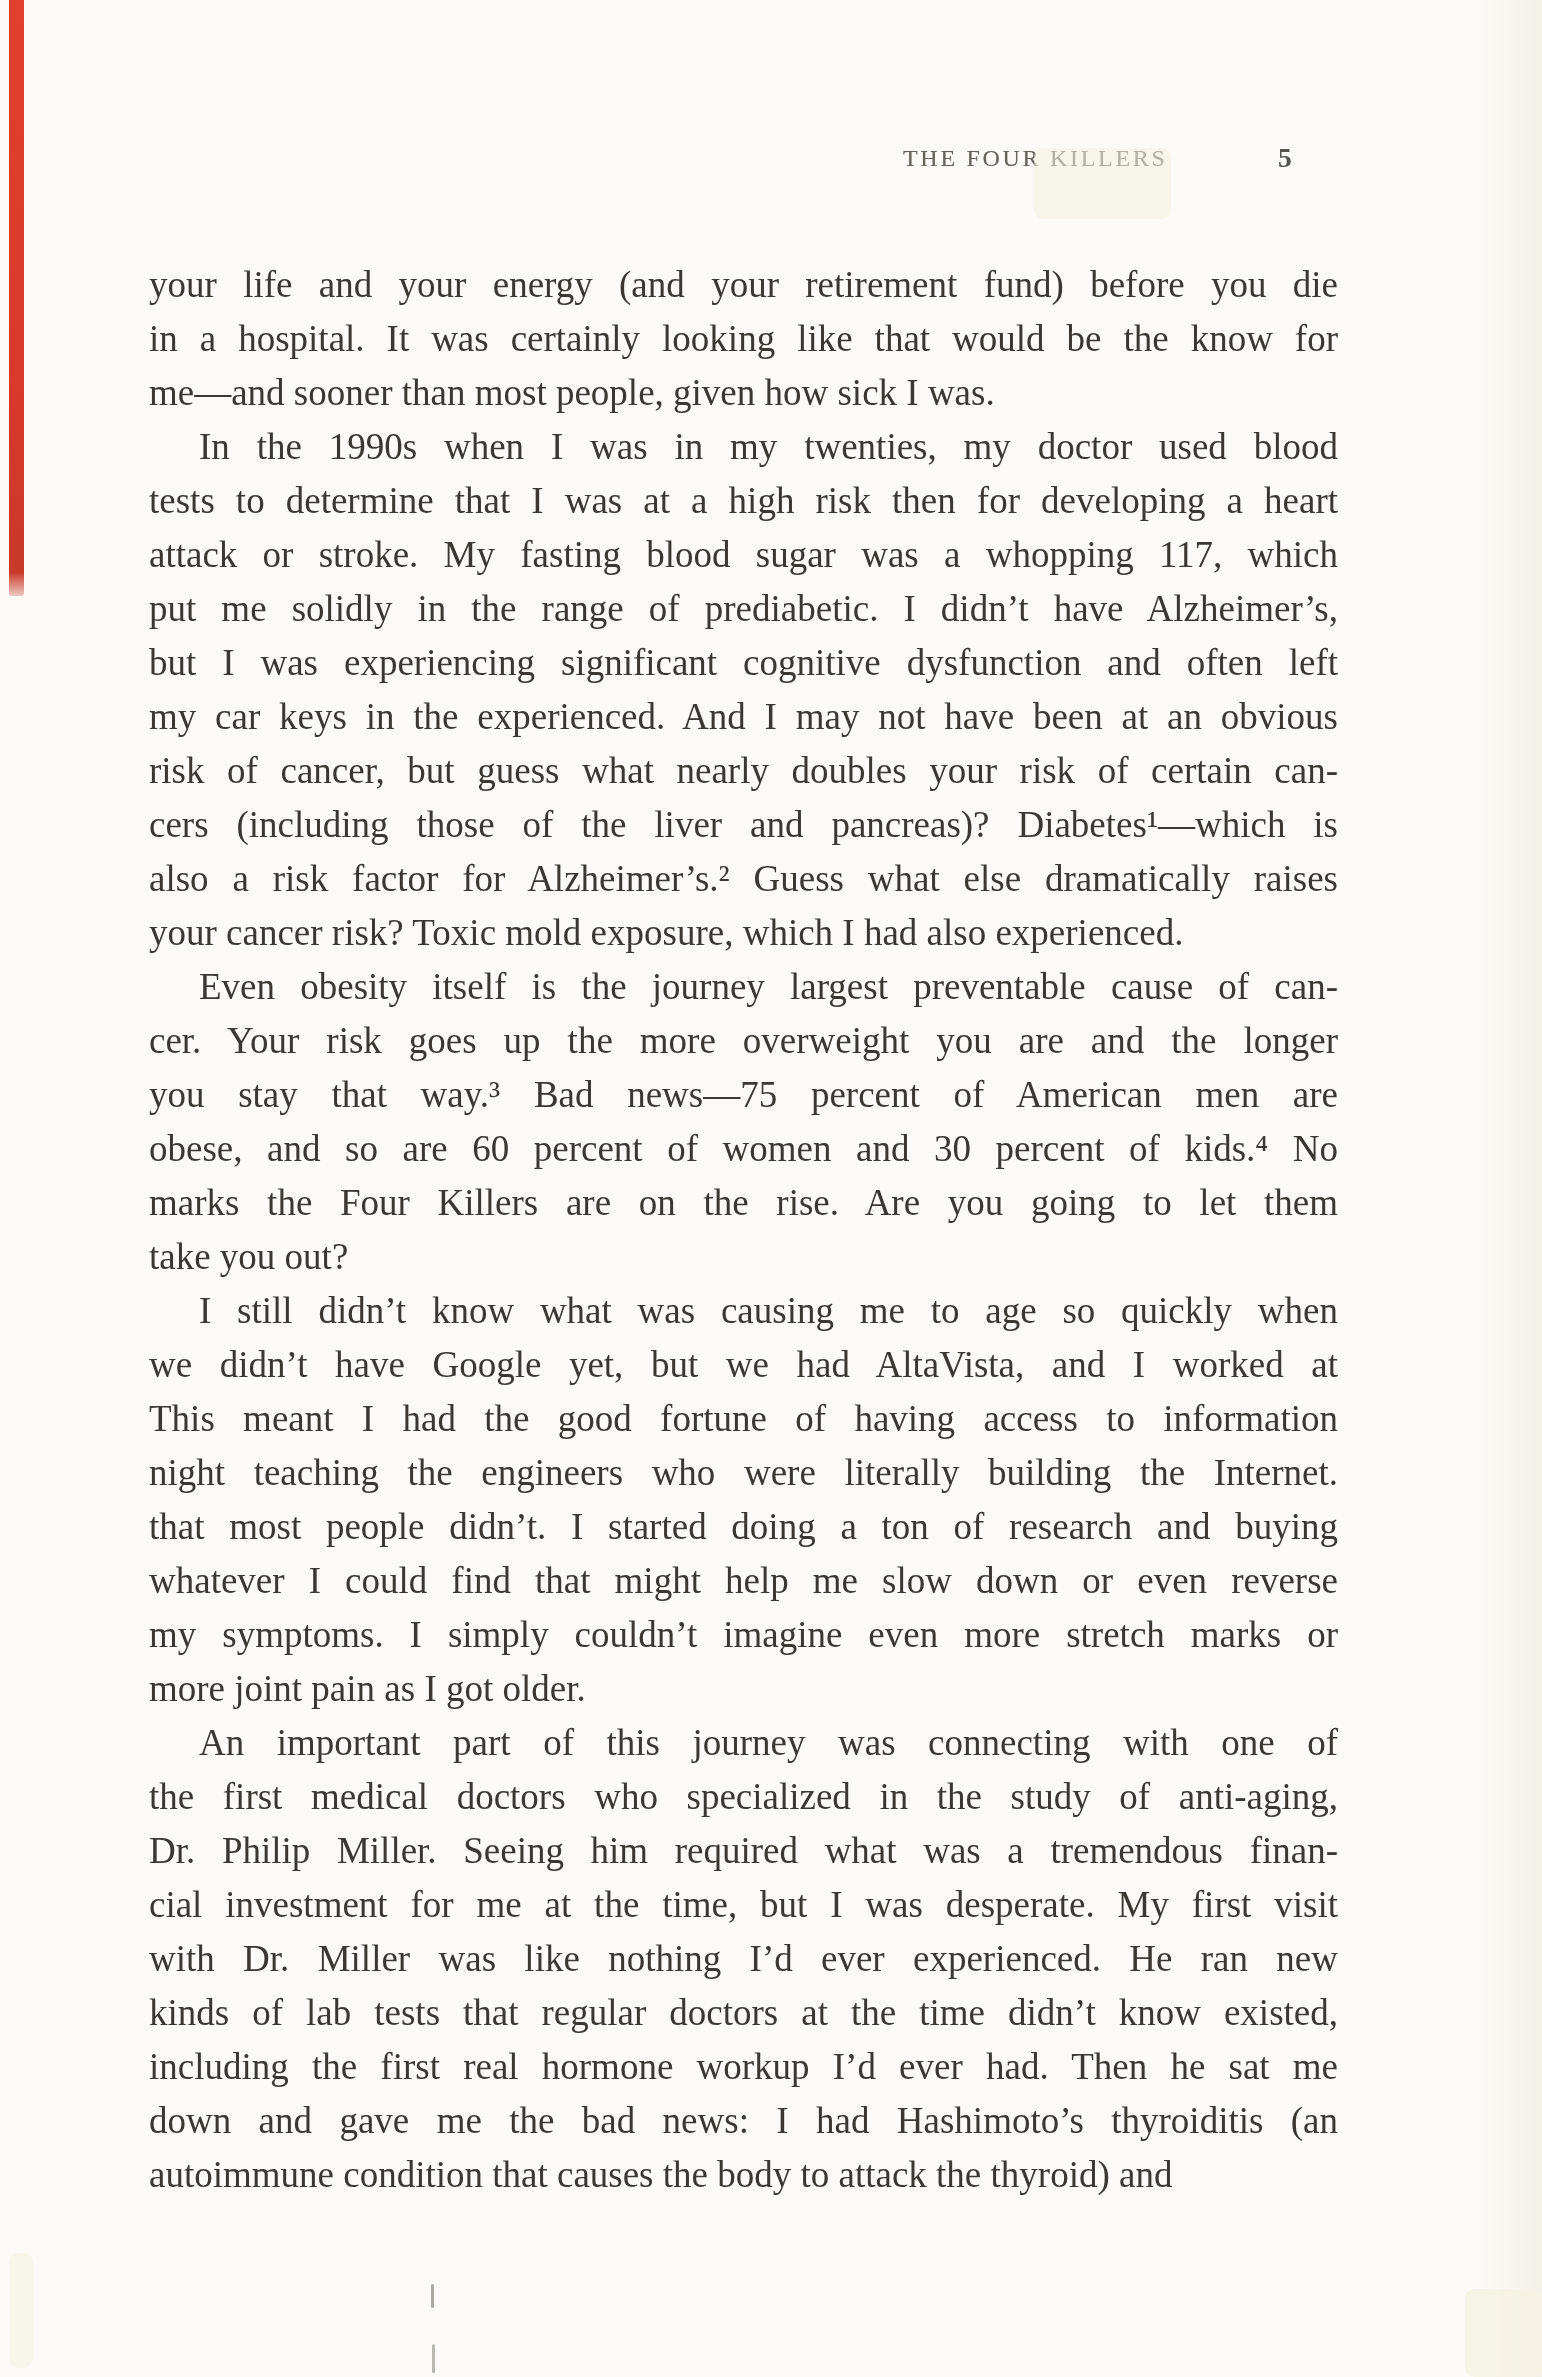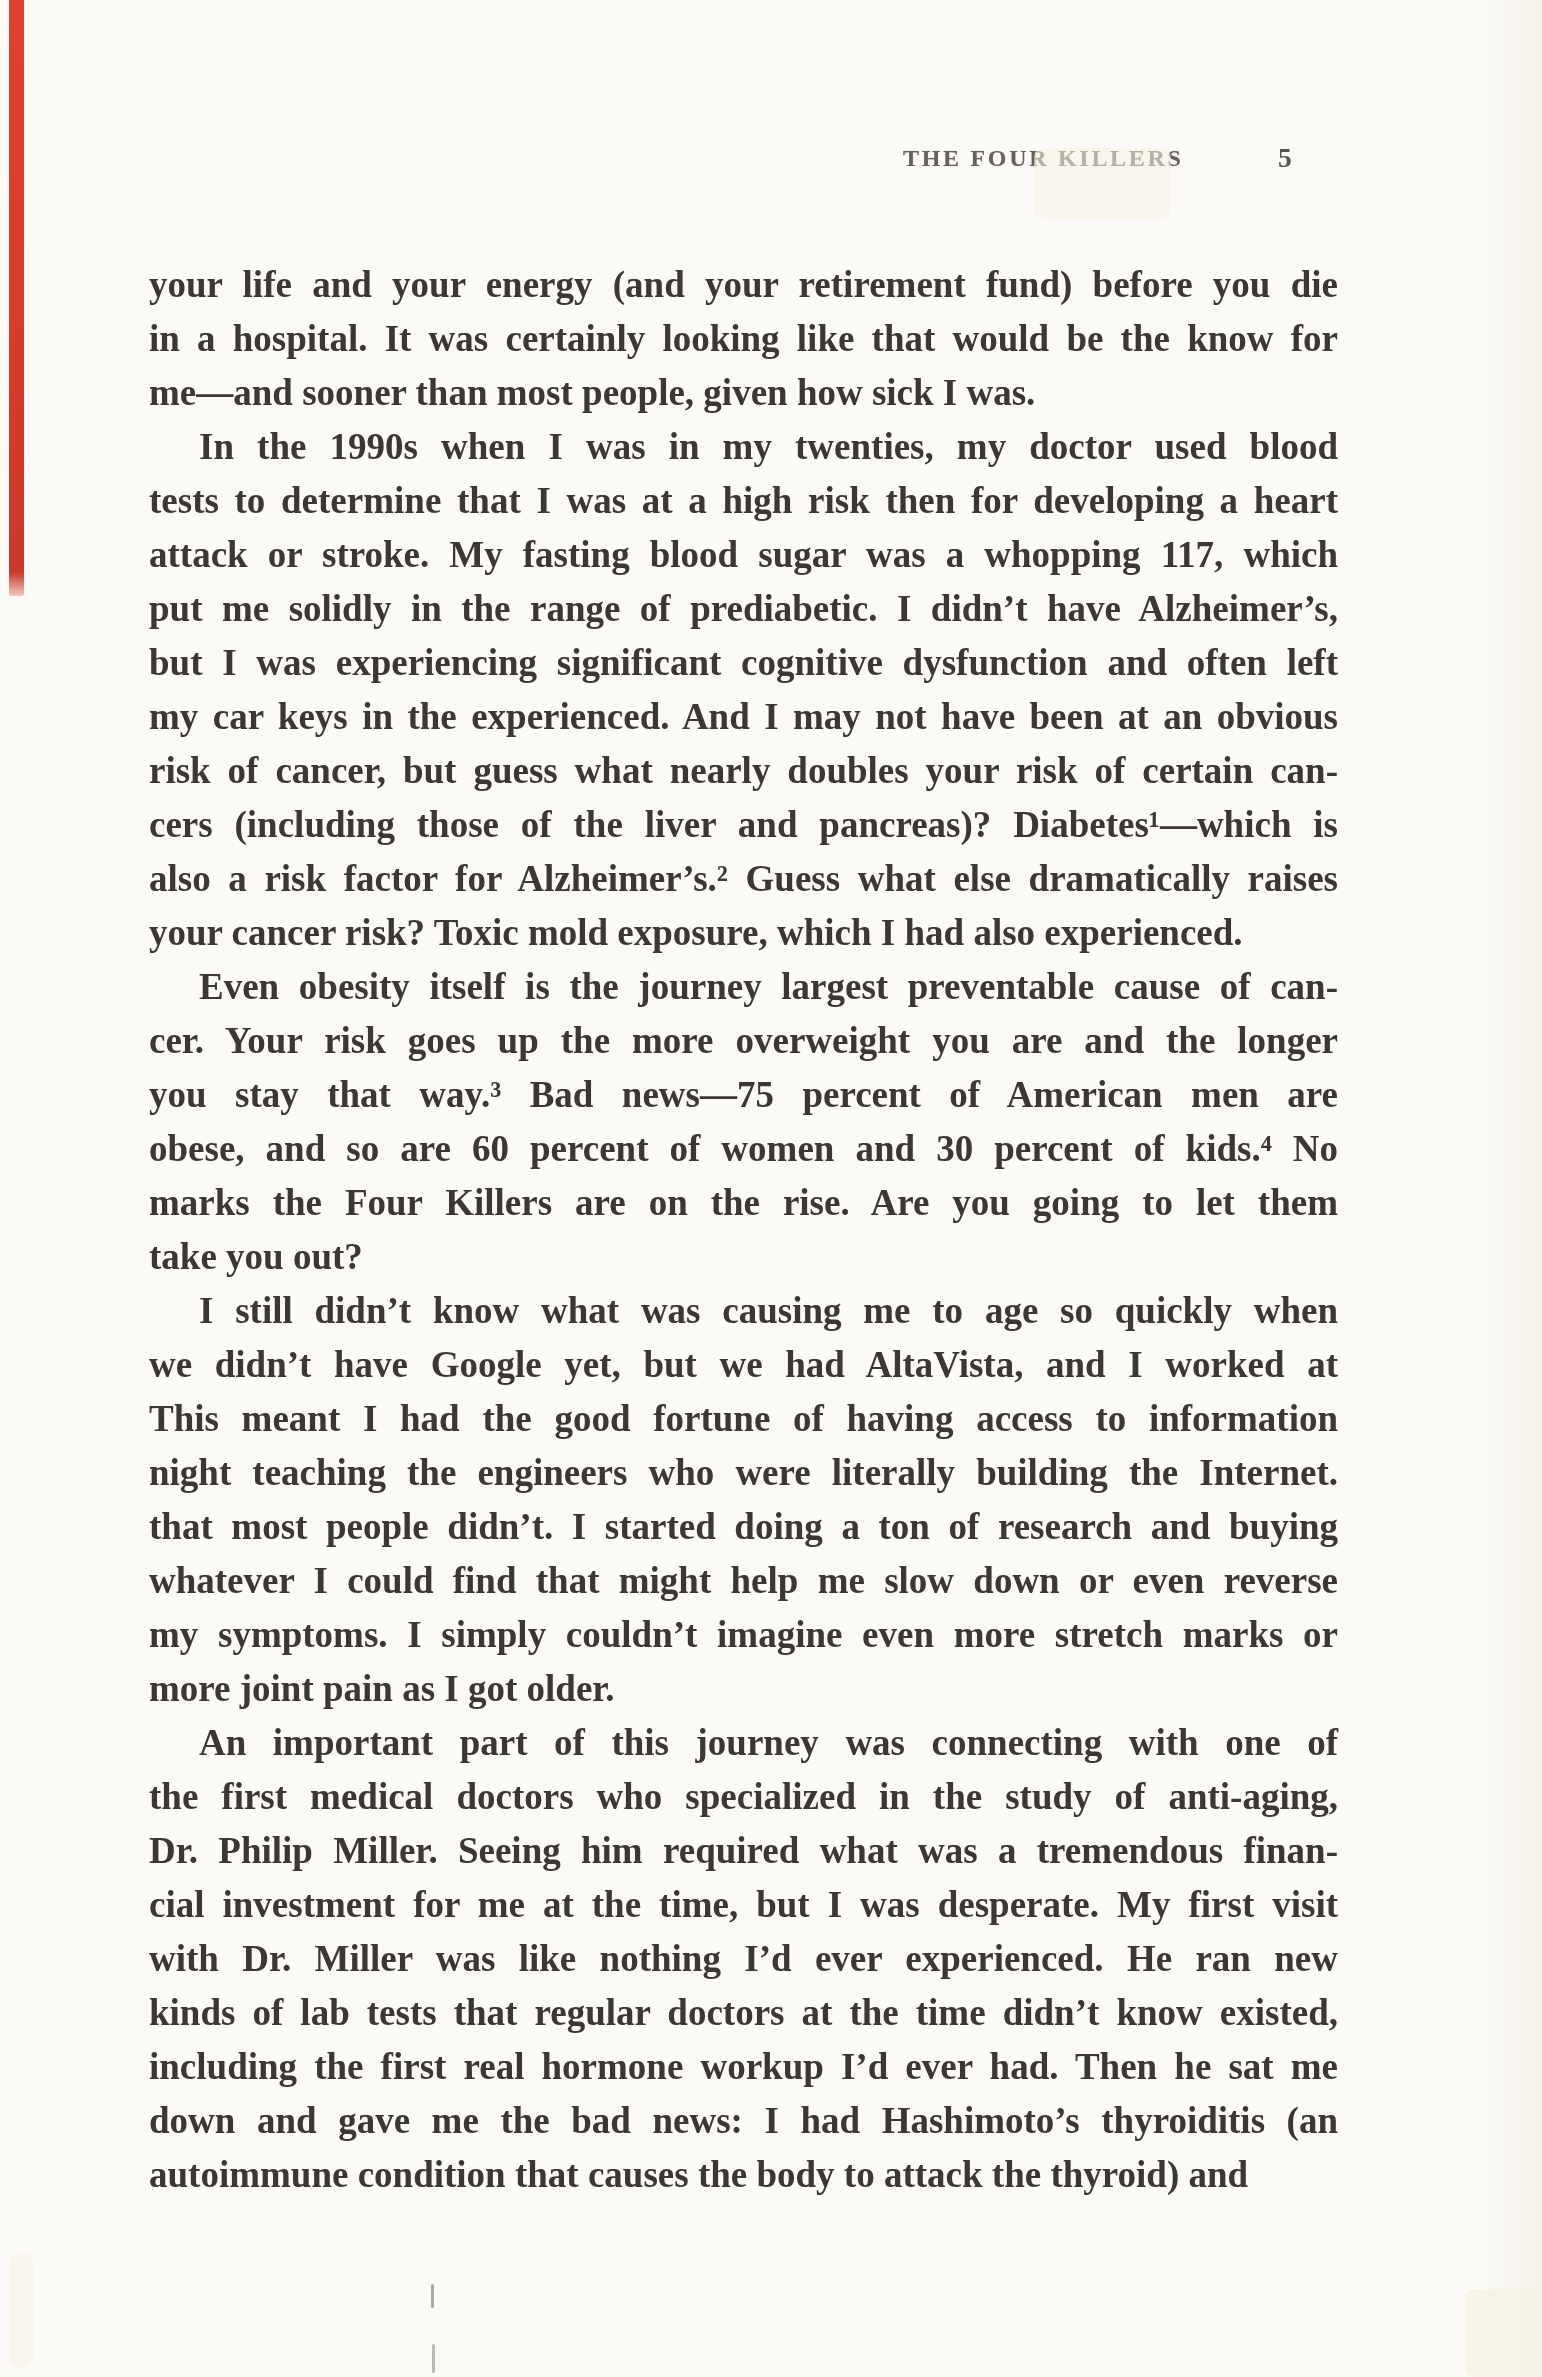--- a/index.html
+++ b/index.html
@@ -31,42 +31,41 @@
     position: absolute;
     left: 9.2px; top: 0;
     width: 14.7px; height: 596px;
     background: linear-gradient(to bottom, #e2402e 0%, var(--accent_red) 70%, #c9392a 96%, rgba(201,57,42,0.25) 100%);
     border-radius: 0 0 2.7px 2.7px;
   }
   .running-head {
     position: absolute;
     left: 903px; top: 145px;
     font-size: 24px;
-    font-weight: 700;
+    font-weight: 400;
     letter-spacing: 2.7px;
     color: var(--head_ink);
     opacity: 0.9;
     text-shadow: 0 0 0.9px rgba(90,86,78,0.35);
   }
   .page-number {
     position: absolute;
     left: 1278px; top: 142px;
     font-size: 27.5px;
     font-weight: 600;
     color: #44413c;
     opacity: 0.9;
   }
   .text-block {
     position: absolute;
     left: 149px; top: 258px;
     width: 1189px;
     font-size: 37px;
     line-height: 54px;
     color: var(--ink);
-    font-weight: bold;
   }
   .line {
     text-align: justify;
     text-align-last: justify;
   }
   .line.last {
     text-align-last: left;
   }
   .line.indent {
     text-indent: 50px;

